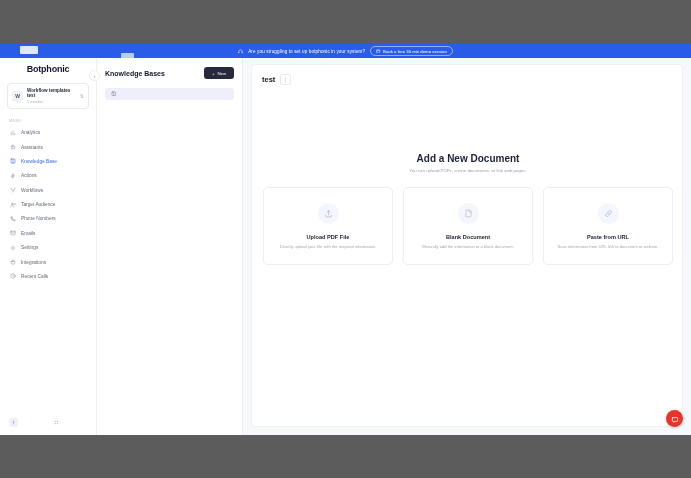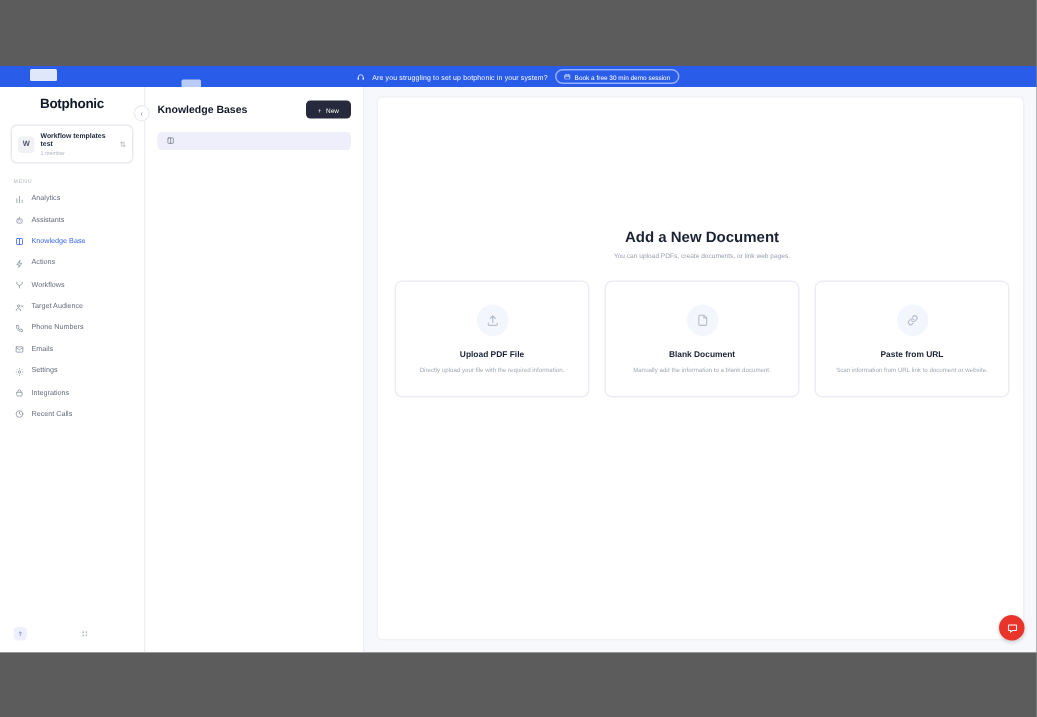--- a/index.html
+++ b/index.html
@@ -370,20 +370,24 @@
               </svg>
           </span>
           <span></span>
         </div>
       </div>
     </div>
 
     <div class="main">
       <div class="main-card">
 
+        <div class="doc-tabbar">
+          <span class="doc-tab-name">test</span>
+          <span class="kebab-btn">⋮</span>
+        </div>
 
         <div class="empty-wrap">
           <div class="empty-title">Add a New Document</div>
           <div class="empty-sub">You can upload PDFs, create documents, or link web pages.</div>
 
           <div class="cards-row">
 
             <div class="opt-card">
               <span class="opt-ico-circle">
                 <svg width="9" height="9" viewBox="0 0 24 24" fill="none" stroke="currentColor" stroke-width="2" stroke-linecap="round">

